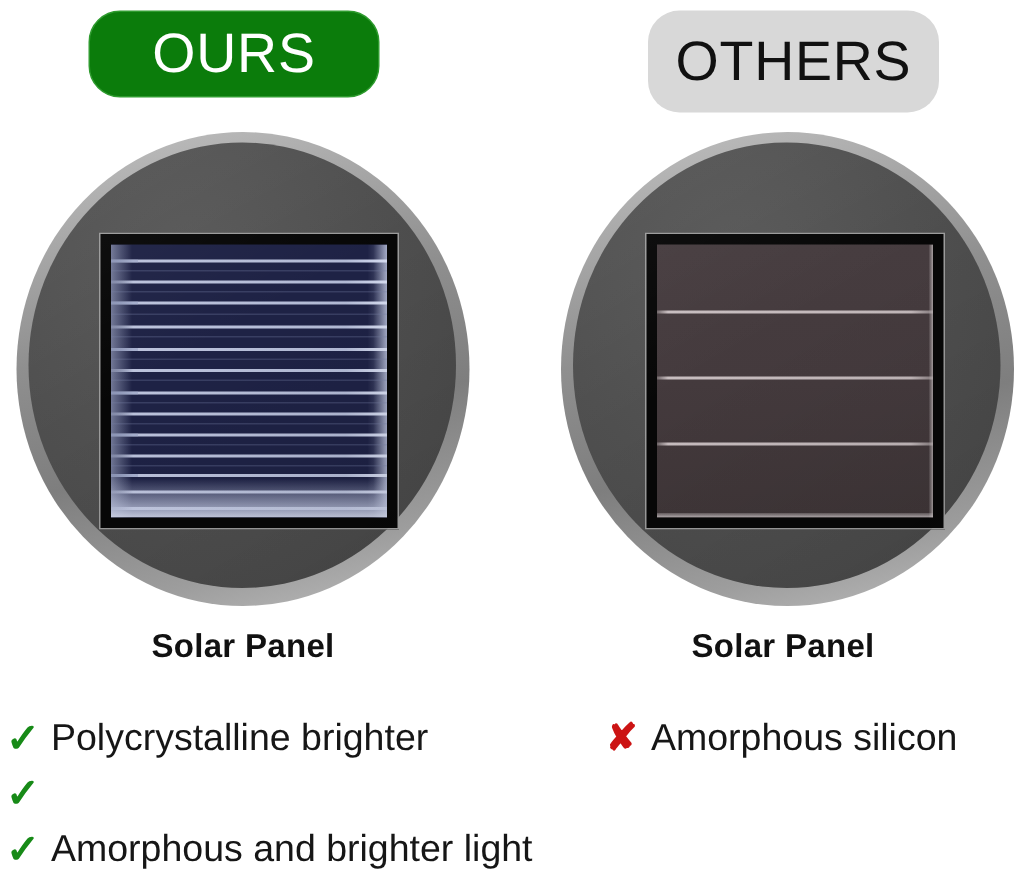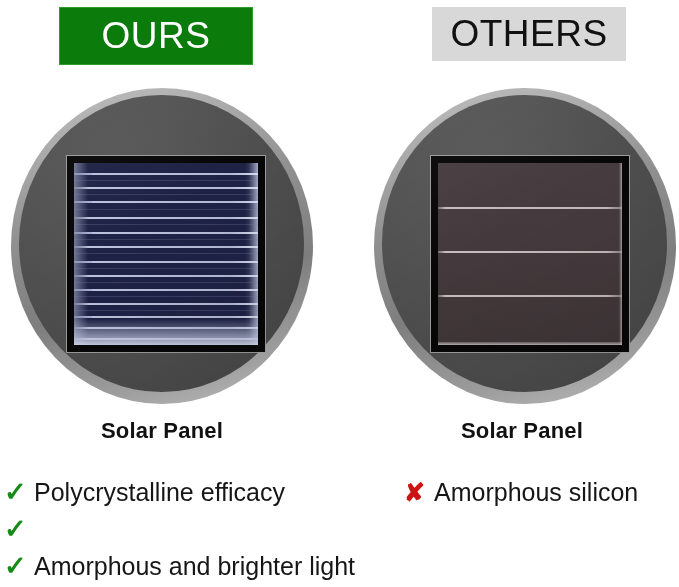--- a/index.html
+++ b/index.html
@@ -24,37 +24,38 @@
   }
 
   
   .banner {
     position: absolute;
     display: flex;
     align-items: center;
     justify-content: center;
     box-sizing: border-box;
     letter-spacing: 0.5px;
+    border-radius: 21px;
   }
   .banner-ours {
     left: 59px;
     top: 7px;
     width: 194px;
     height: 58px;
     background: #0b7c0b;
     border: 1px solid #2f9b2f;
     color: #ffffff;
     font-size: 37px;
     font-weight: 400;
   }
   .banner-others {
     left: 432px;
     top: 7px;
     width: 194px;
-    height: 54px;
+    height: 68px;
     background: #d8d8d8;
     color: #111111;
     font-size: 37px;
     font-weight: 400;
   }
 
   
   .lamp {
     position: absolute;
     top: 88px;
@@ -312,21 +313,21 @@
     </div>
   </div>
 
   <div class="caption caption-left">Solar Panel</div>
 
   <div class="caption caption-right">Solar Panel</div>
 
   <div class="features features-left">
     <div class="feature-row">
       <span class="mark mark-check">✓</span>
-      <span class="feature-text">Polycrystalline efficacy</span>
+      <span class="feature-text">Polycrystalline brighter</span>
     </div>
     <div class="feature-row">
       <span class="mark mark-check">✓</span>
     </div>
     <div class="feature-row">
       <span class="mark mark-check">✓</span>
       <span class="feature-text">Amorphous and brighter light</span>
     </div>
   </div>
 

